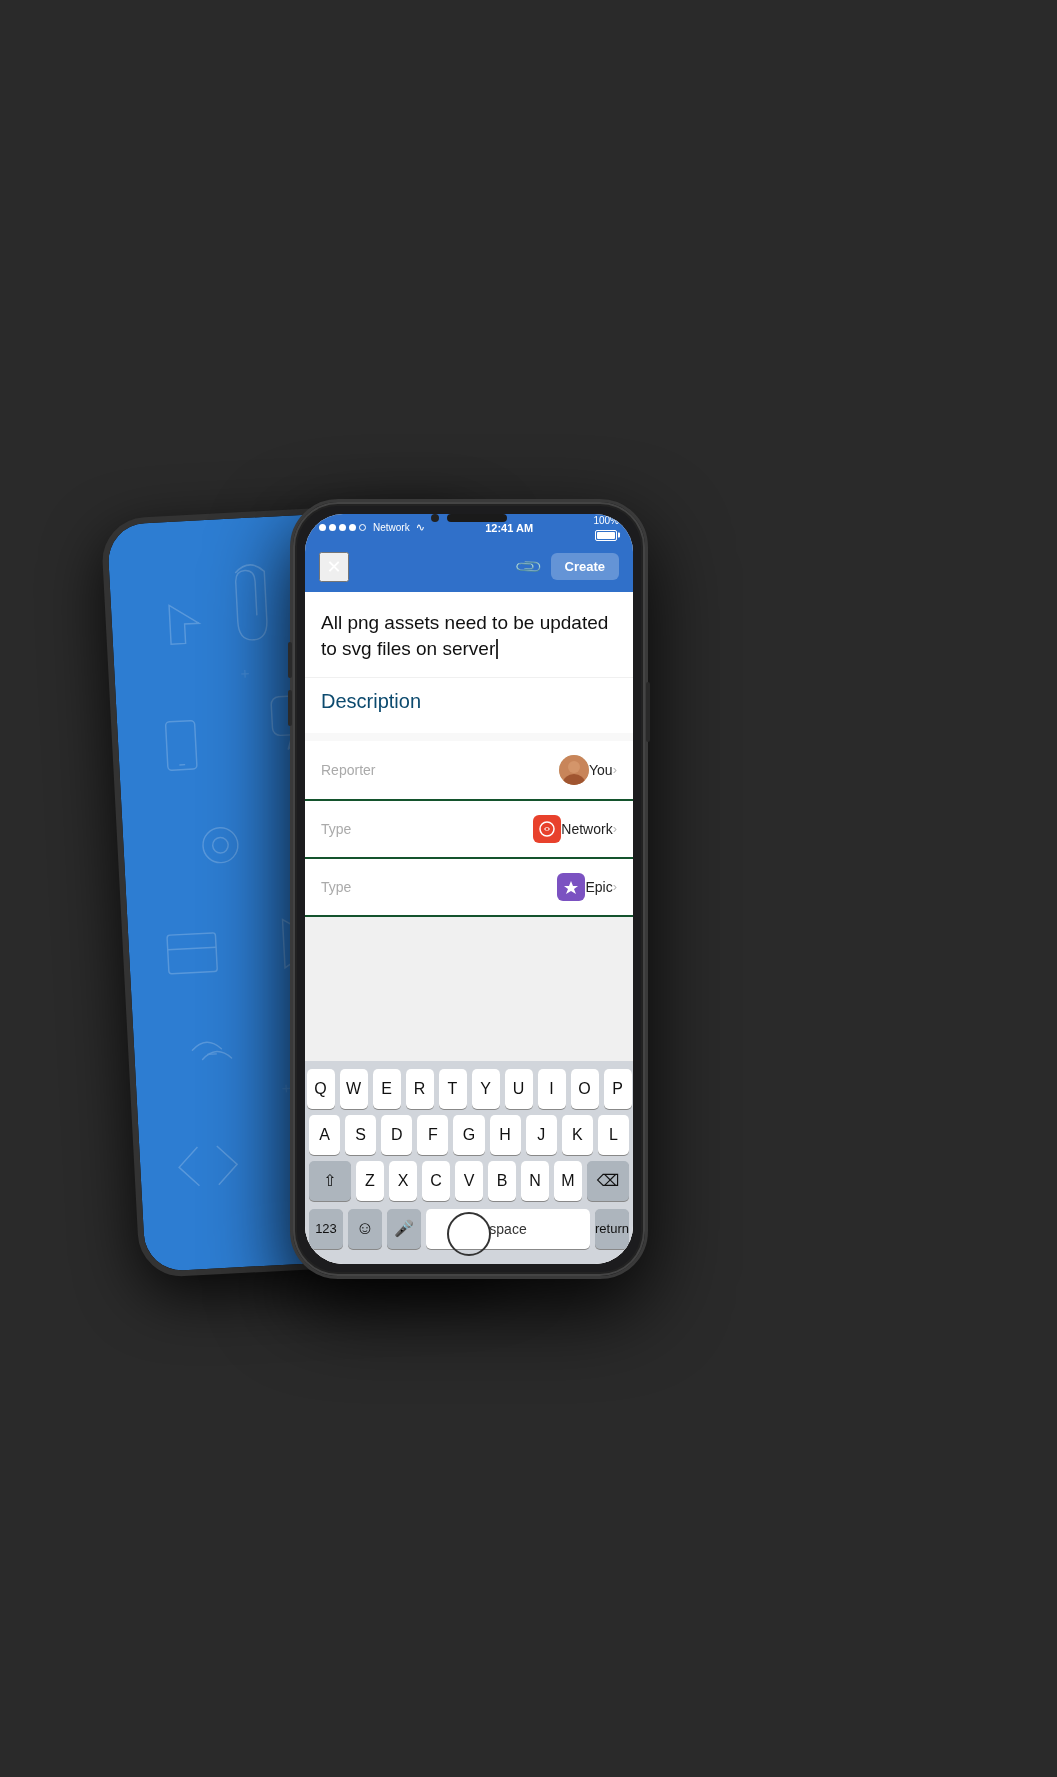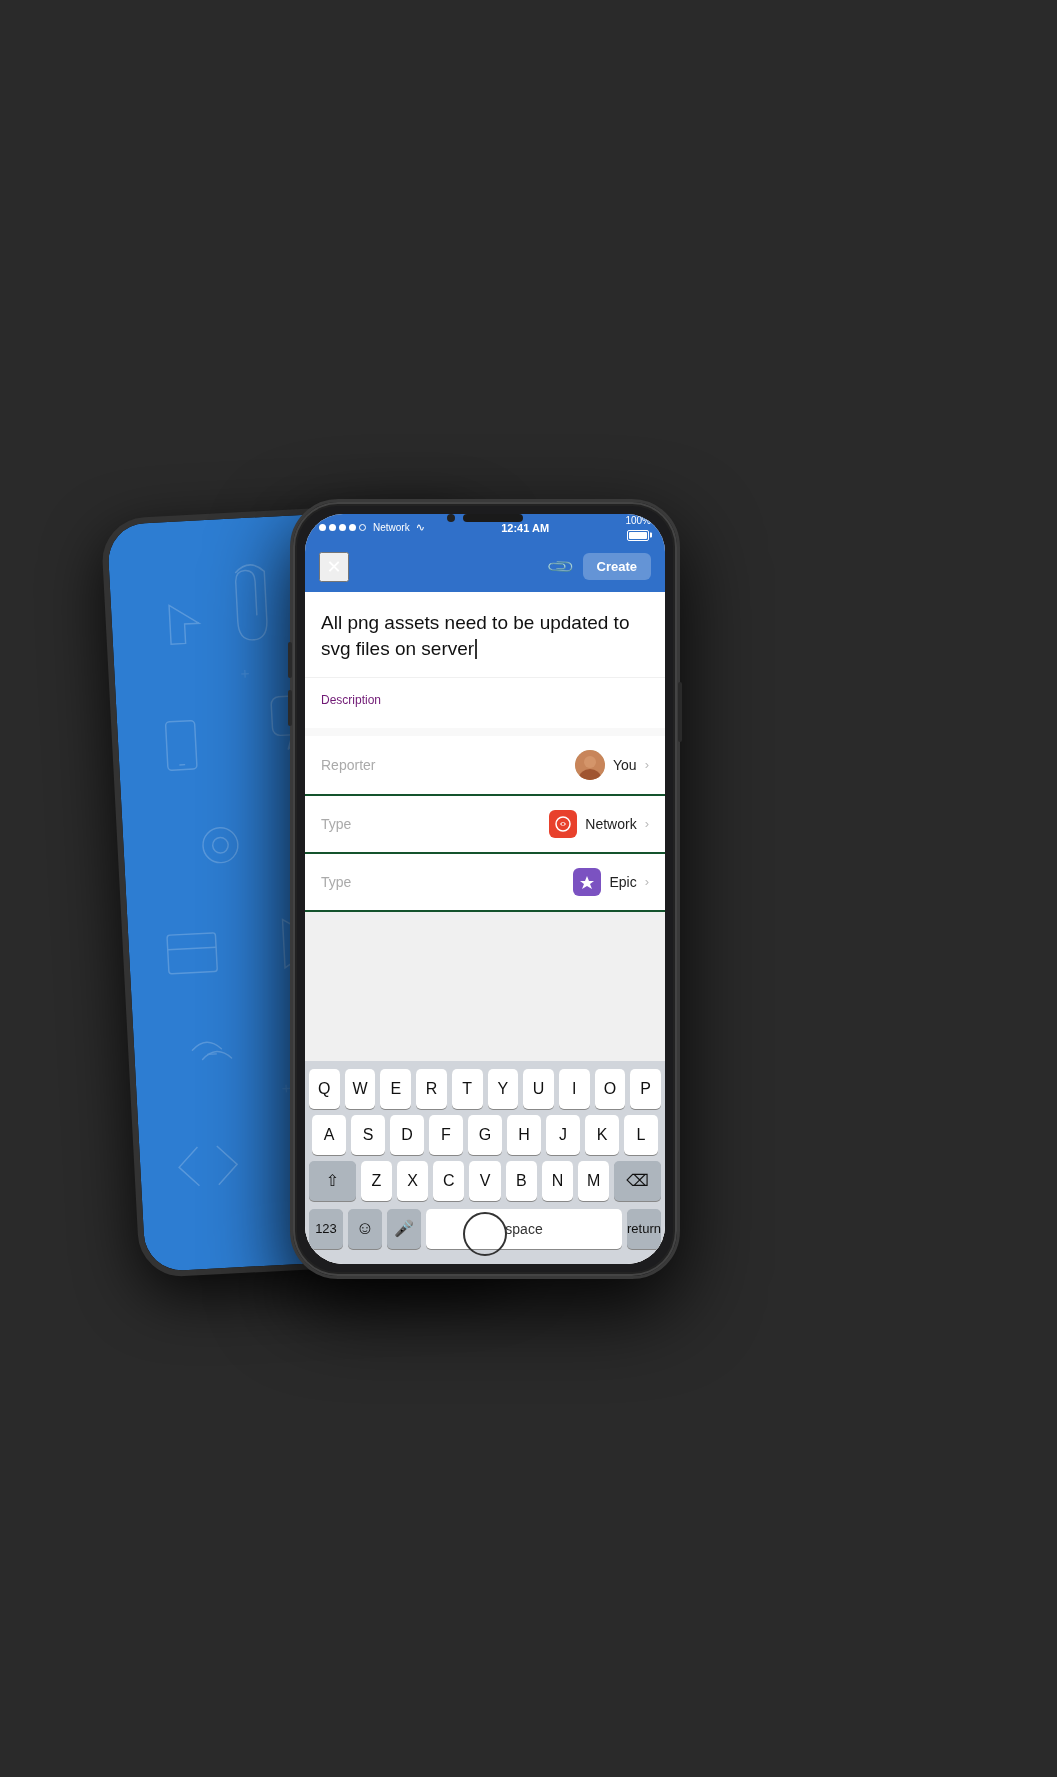--- a/index.html
+++ b/index.html
@@ -36,21 +36,21 @@
       border-radius: 38px;
       overflow: hidden;
       display: flex;
       align-items: center;
       justify-content: center;
     }
 
     
     .phone-front {
       position: absolute;
-      width: 390px;
+      width: 358px;
       height: 780px;
       background: #1c1c1e;
       border-radius: 48px;
       left: 290px;
       top: 50%;
       transform: translateY(-50%);
       box-shadow:
         0 30px 80px rgba(0,0,0,0.9),
         inset 0 0 0 2px #444,
         inset 0 0 0 4px #222;
@@ -264,22 +264,22 @@
       vertical-align: text-bottom;
     }
 
     
     .desc-area {
       background: white;
       padding: 12px 16px 20px;
       border-top: 1px solid #f0f0f0;
     }
     .desc-placeholder {
-      color: #701a75;
-      font-size: 12px;
+      color: #0c4a6e;
+      font-size: 20px;
     }
 
     
     .fields-section {
       background: white;
       margin-top: 8px;
       flex-shrink: 0;
     }
     .field-row {
       display: flex;
@@ -289,21 +289,20 @@
       border-bottom: 2px solid #14532d;
     }
     .field-label {
       font-size: 14px;
       color: #aaa;
       font-weight: 400;
     }
     .field-value {
       display: flex;
       align-items: center;
-      gap: 8px;
       color: #222;
       font-size: 14px;
     }
     .field-chevron {
       color: #bbb;
       font-size: 13px;
     }
 
     
     .avatar {

